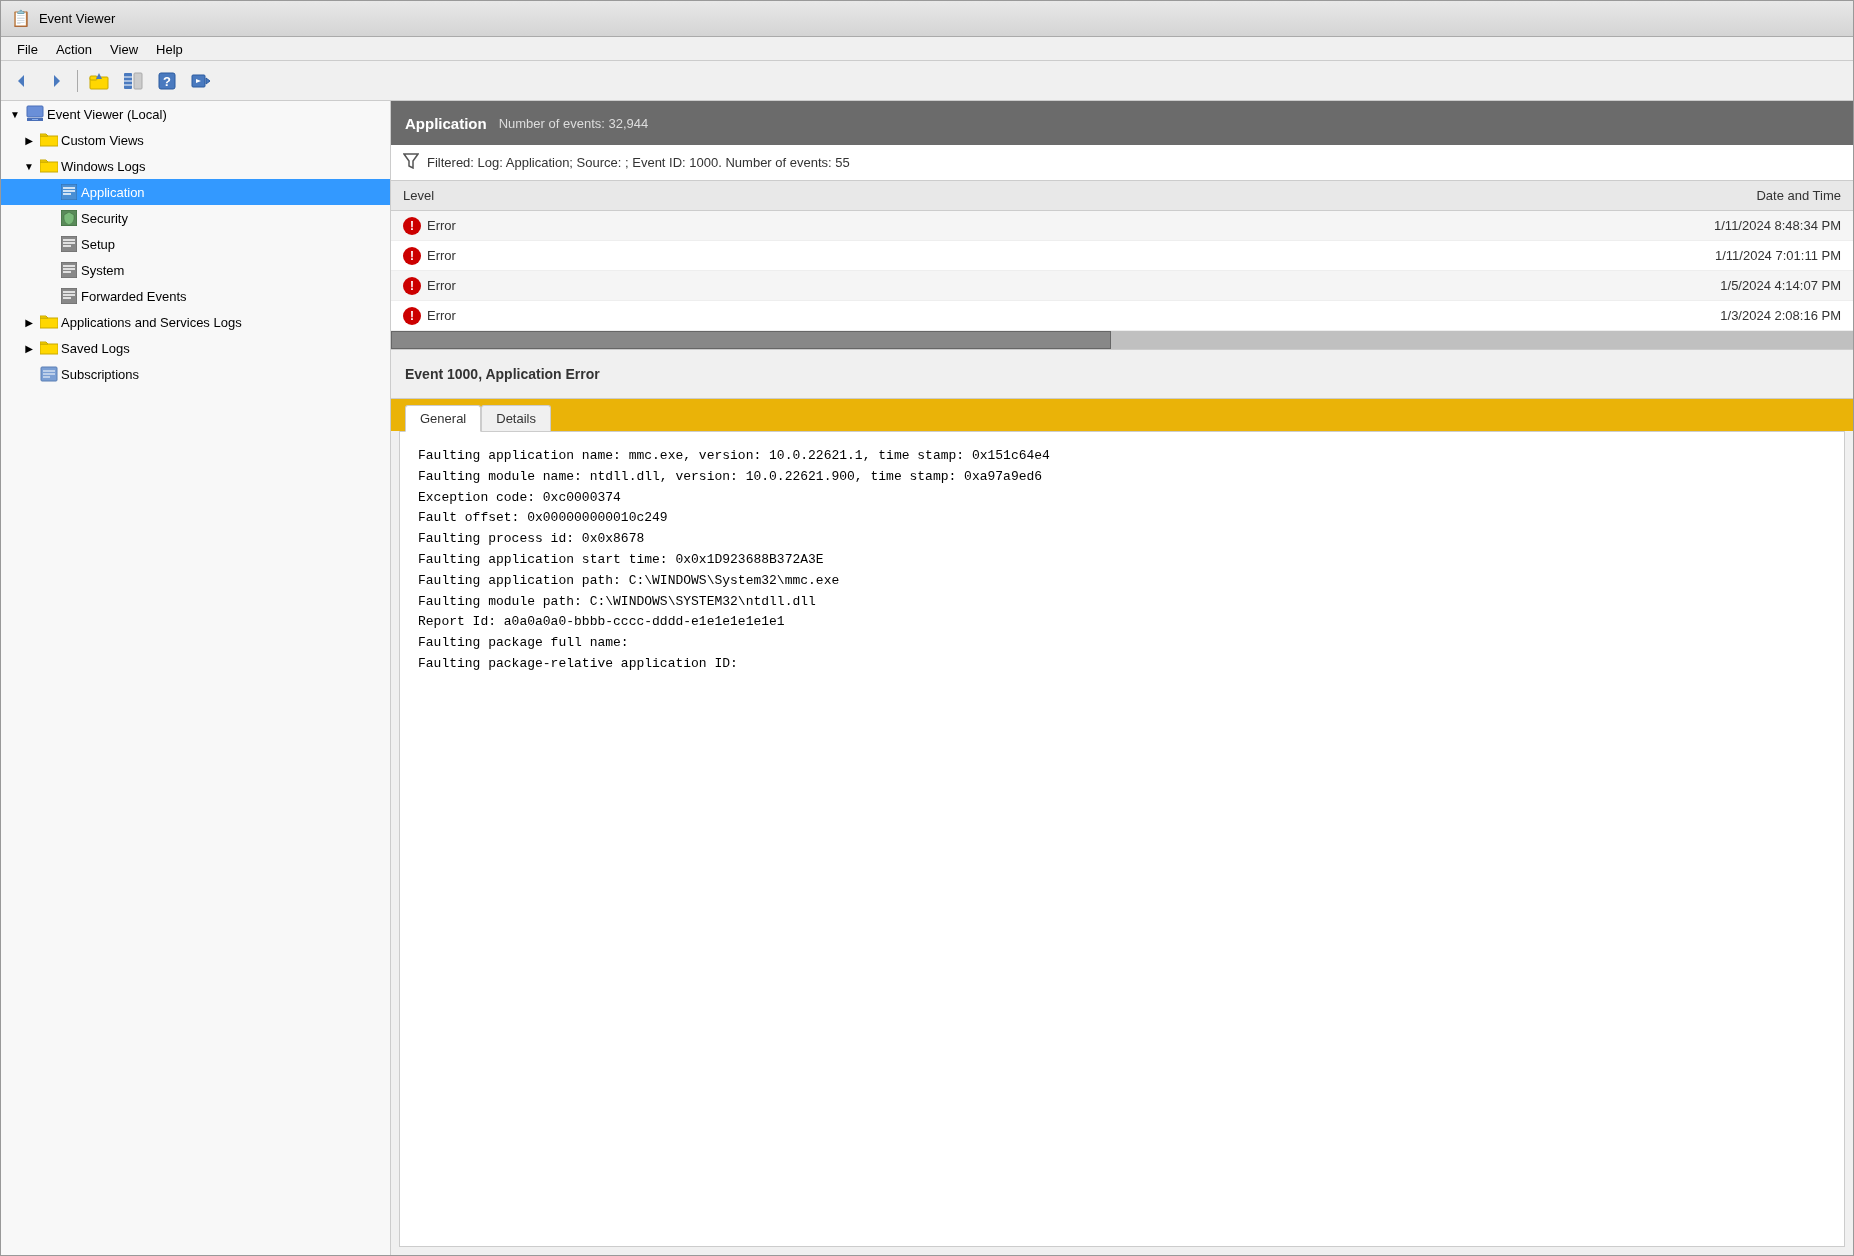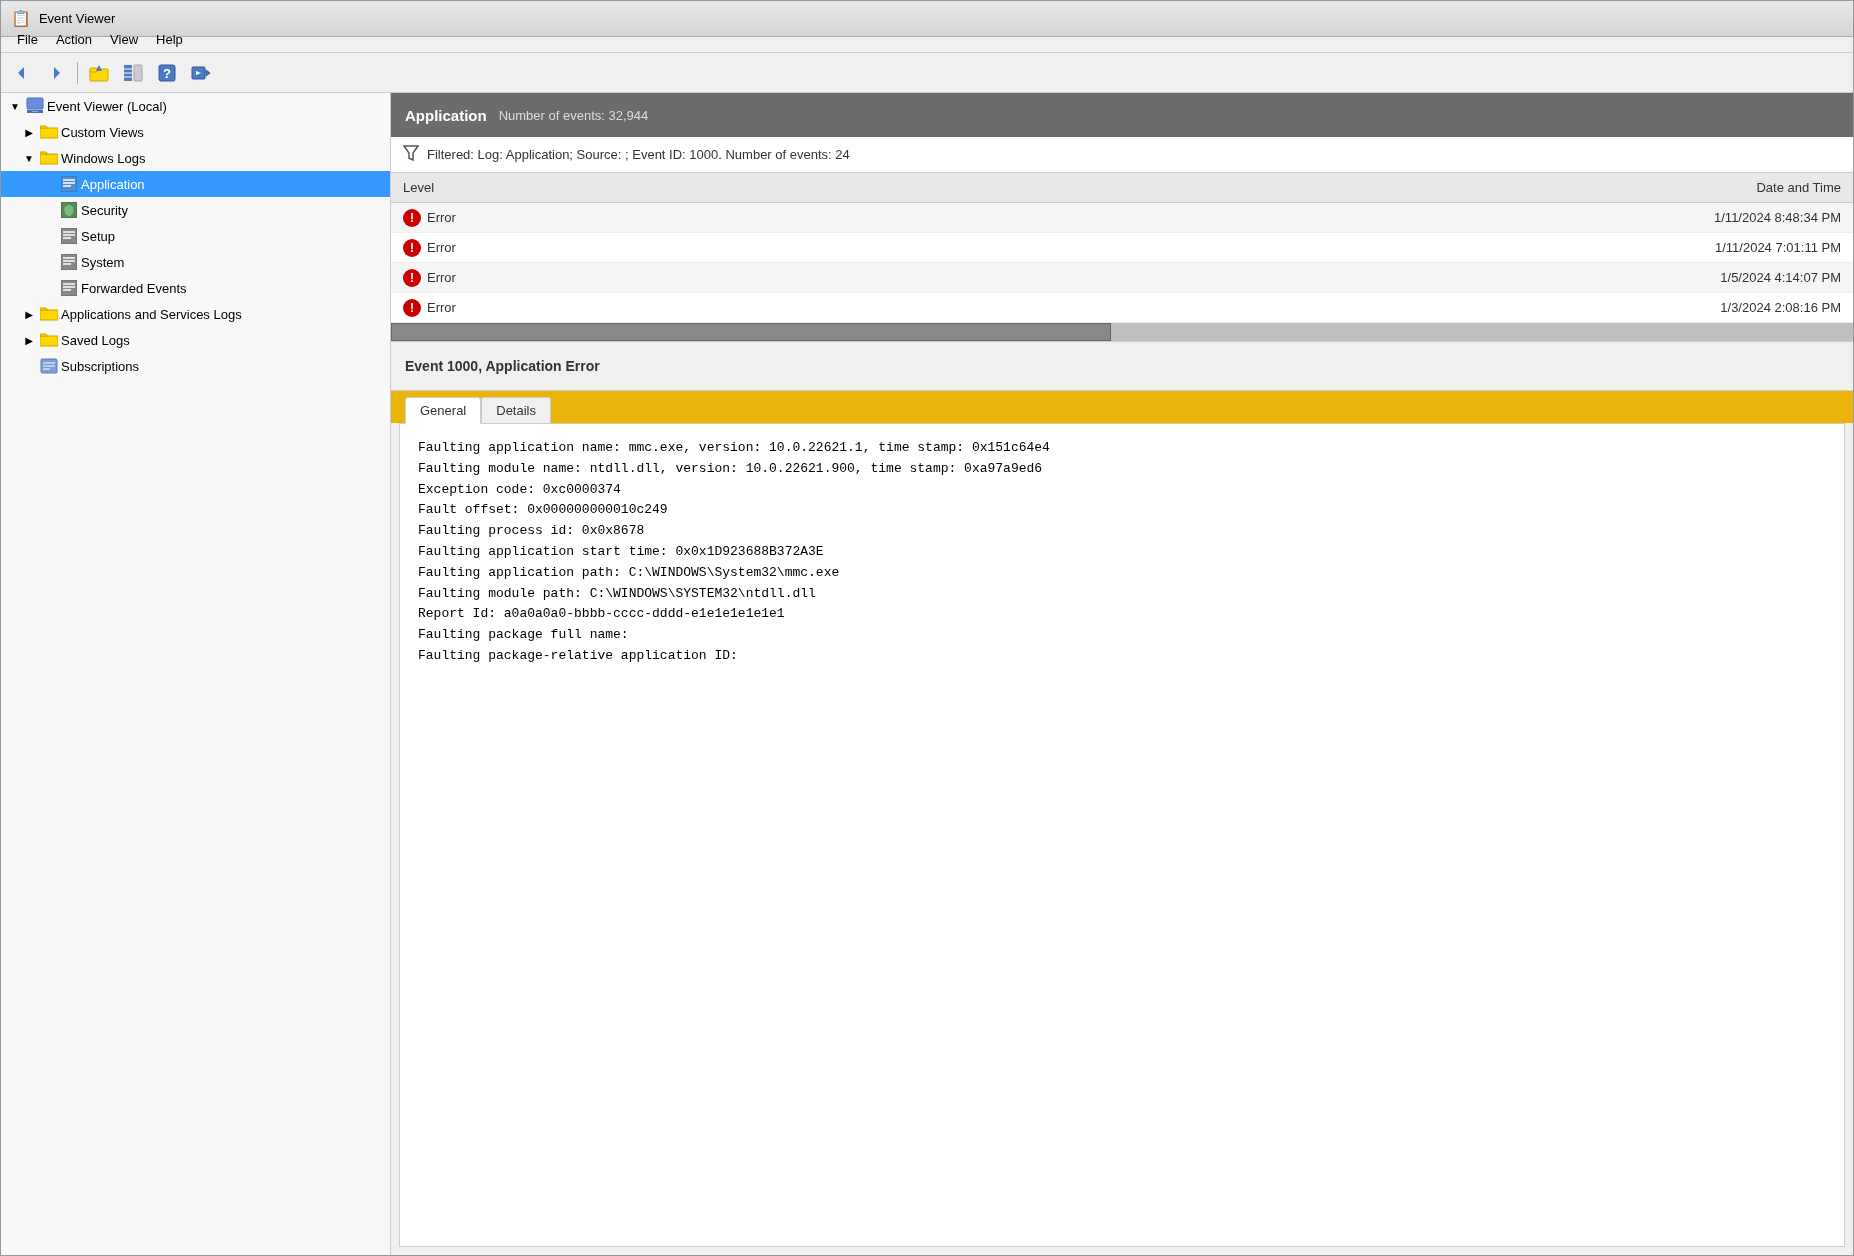--- a/index.html
+++ b/index.html
@@ -32,22 +32,22 @@
       font-size: 13px;
       font-weight: normal;
       color: #000;
     }
     .menu-bar {
       background: #f0f0f0;
       padding: 2px 8px;
       display: flex;
       gap: 2px;
       border-bottom: 1px solid #ccc;
-      height: 16px;
-      align-items: flex-end;
+      height: 24px;
+      align-items: flex-start;
     }
     .menu-item {
       padding: 3px 8px;
       cursor: pointer;
       font-size: 13px;
       color: #000;
     }
     .toolbar {
       background: #f0f0f0;
       padding: 4px 6px;
@@ -501,21 +501,21 @@
         <span class="panel-header-title">Application</span>
         <span class="panel-header-subtitle">Number of events: 32,944</span>
       </div>
 
       <div class="filter-bar">
         <span class="filter-icon">
           <svg width="16" height="16" viewBox="0 0 16 16">
             <polygon points="1,1 15,1 10,8 10,15 6,13 6,8" fill="none" stroke="#555" stroke-width="1.5"></polygon>
           </svg>
         </span>
-        <span class="filter-text">Filtered: Log: Application; Source: ; Event ID: 1000. Number of events: 24</span>
+        <span class="filter-text">Filtered: Log: Application; Source: ; Event ID: 1000. Number of events: 55</span>
       </div>
 
       <div class="events-table">
 
         <div class="table-header">
           <span class="col-level">Level</span>
           <span class="col-datetime">Date and Time</span>
         </div>
 
         <div class="table-row">

